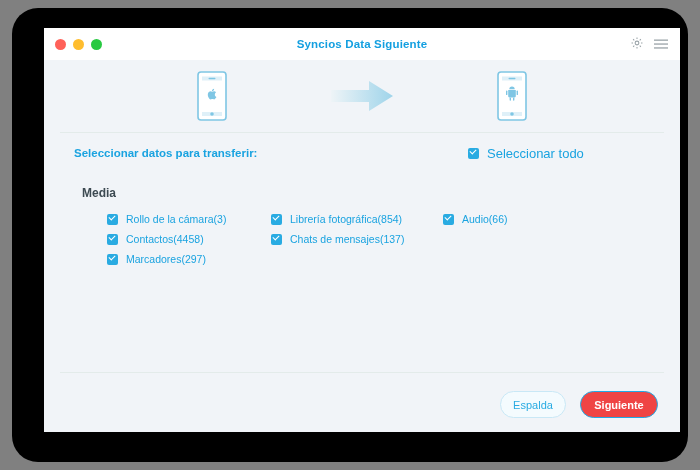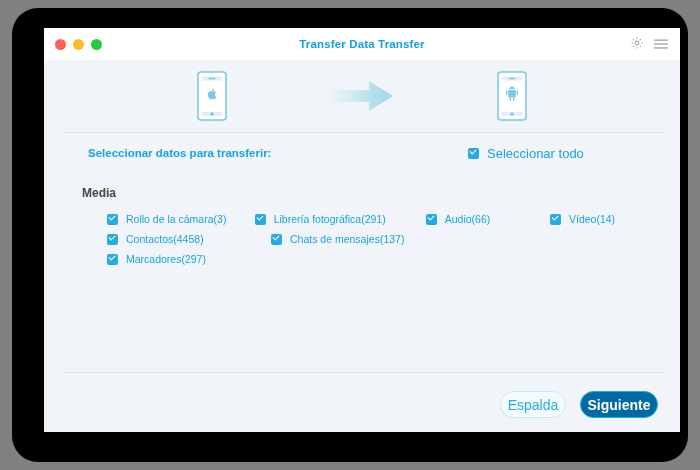--- a/index.html
+++ b/index.html
@@ -94,21 +94,21 @@
   .divider {
     height: 1px;
     background: #e3ebea;
     margin: 0 16px;
   }
 
   
   #select-row {
     position: relative;
     height: 40px;
-    padding: 0 22px 0 44px;
+    padding: 0 22px 0 30px;
     display: flex;
     align-items: center;
   }
   #section-label {
     font-size: 11.5px;
     font-weight: bold;
     color: #1aa3e0;
   }
   #select-all {
     position: absolute;
@@ -189,57 +189,57 @@
     position: absolute;
     left: 0; right: 22px;
     top: 363px;
     display: flex;
     justify-content: flex-end;
     align-items: center;
     gap: 14px;
   }
   .btn {
     font-family: "Liberation Sans", sans-serif;
-    font-size: 14px;
+    font-size: 11px;
     border-radius: 14px;
     height: 27px;
     display: flex;
     align-items: center;
     justify-content: center;
     cursor: pointer;
     box-sizing: border-box;
   }
   .btn-secondary {
     width: 66px;
     background: #f4fbfe;
     border: 1px solid #c9e8f6;
     color: #29abe2;
   }
   .btn-primary {
     width: 78px;
-    background: #0369a1;
+    background: #ef4444;
     border: 1px solid #20a9e5;
     color: #ffffff;
     font-weight: bold;
   }
 </style>
 </head>
 <body>
 
 <div id="frame">
 
   <div id="window">
 
     <div id="titlebar">
       <div class="lights">
         <div class="light close"></div>
         <div class="light min"></div>
         <div class="light zoom"></div>
       </div>
-      <div id="app-title">Transfer Data Transfer</div>
+      <div id="app-title">Syncios Data Siguiente</div>
       <div class="title-actions">
         <span class="ticon">
           <svg width="14" height="14" viewBox="0 0 24 24" fill="none" stroke="#9aa3a8" stroke-width="1.8">
             <circle cx="12" cy="12" r="3.2"></circle>
             <path d="M12 2.6v2.6M12 18.8v2.6M2.6 12h2.6M18.8 12h2.6M5.4 5.4l1.9 1.9M16.7 16.7l1.9 1.9M18.6 5.4l-1.9 1.9M7.3 16.7l-1.9 1.9"></path>
           </svg>
         </span>
         <span class="ticon">
           <svg width="14" height="12" viewBox="0 0 14 12">
             <rect x="0" y="1.5" width="14" height="1.3" fill="#9aa3a8"></rect>
@@ -312,29 +312,25 @@
 
       <div class="group">
         <div class="group-title">Media</div>
         <div class="group-items">
           <div class="item col0">
             <span class="cb"></span>
             <span class="item-label">Rollo de la cámara(3)</span>
           </div>
           <div class="item col1">
             <span class="cb"></span>
-            <span class="item-label">Librería fotográfica(291)</span>
+            <span class="item-label">Librería fotográfica(854)</span>
           </div>
           <div class="item col2">
             <span class="cb"></span>
             <span class="item-label">Audio(66)</span>
-          </div>
-          <div class="item col3">
-            <span class="cb"></span>
-            <span class="item-label">Vídeo(14)</span>
           </div>
         </div>
       </div>
 
       <div class="group">
         <div class="group-items">
           <div class="item col0">
             <span class="cb"></span>
             <span class="item-label">Contactos(4458)</span>
           </div>

